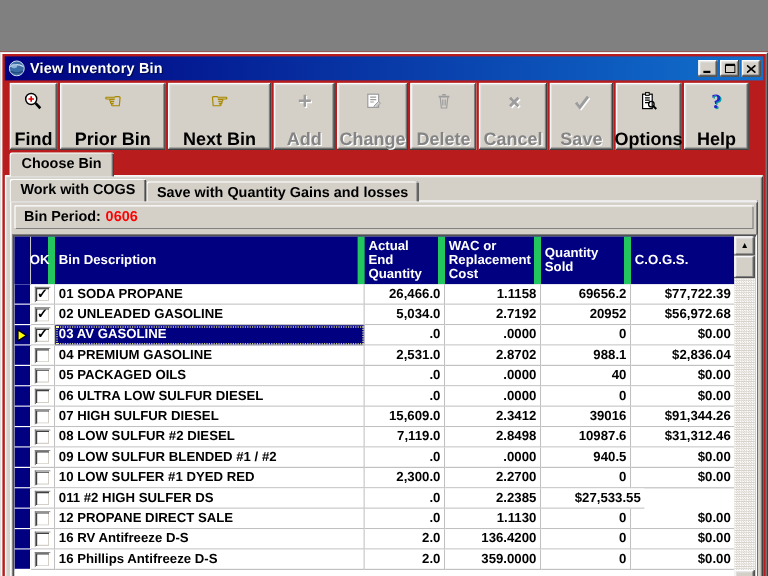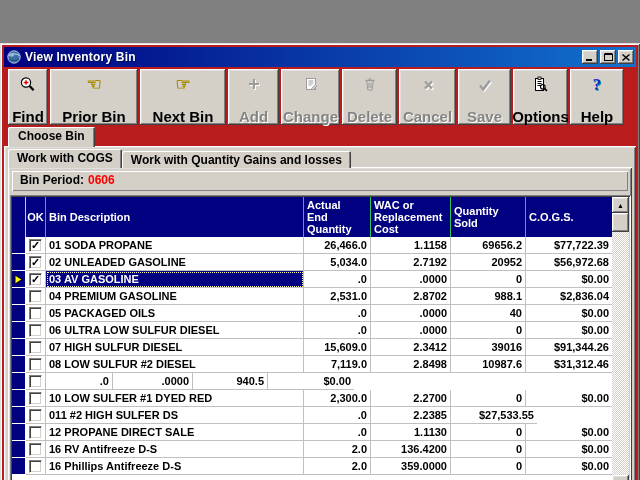--- a/index.html
+++ b/index.html
@@ -91,21 +91,21 @@
     position:absolute;left:2px;top:28px;width:621px;height:298px;background:#fff;
     box-shadow: inset 1px 1px 0 #808080, inset -1px -1px 0 #fff,
                 inset 2px 2px 0 #404040, inset -2px -2px 0 #d4d0c8;
     padding:2px;display:flex;
   }
   .grid-main{width:600px;display:flex;flex-direction:column;overflow:hidden;}
   .ghead{display:flex;height:40px;background:#000080;}
   .hcell{
     color:#fff;font-size:11px;font-weight:bold;line-height:12px;white-space:pre-line;
     display:flex;align-items:center;padding:1px 3px;background:#000080;
-    border-right:1px solid #22c55e;
+    border-right:6px solid #22c55e;
   }
   .gbody{flex:1;background:#fff;}
   .grow{display:flex;height:17px;}
   .cell{
     font-size:11px;font-weight:bold;color:#000;display:flex;align-items:center;
     border-right:1px solid #c0c0c0;border-bottom:1px solid #c0c0c0;height:17px;
     padding:0 3px;overflow:hidden;white-space:nowrap;background:#fff;
   }
   .c0{width:14px;padding:0;background:#000080;border-right:1px solid #fff;border-bottom:1px solid #fff;justify-content:center;}
   .c1{width:20px;justify-content:center;padding:0;}
@@ -288,21 +288,21 @@
     <span>Choose Bin</span>
   </div>
 
   <div class="outer-page">
 
     <div class="inner-tabs">
       <div class="itab active">
         <span>Work with COGS</span>
       </div>
       <div class="itab">
-        <span>Work with Quantity Gains and losses</span>
+        <span>Save with Quantity Gains and losses</span>
       </div>
     </div>
 
     <div class="inner-page">
 
       <div class="bin-period">
         <span>Bin Period:</span><span class="val">0606</span>
       </div>
 
       <div class="grid">
@@ -412,20 +412,21 @@
                 <div class="cell c3">7,119.0</div>
                 <div class="cell c4">2.8498</div>
                 <div class="cell c5">10987.6</div>
                 <div class="cell c6">$31,312.46</div>
               </div>
               <div class="grow">
                 <div class="cell c0"></div>
                 <div class="cell c1">
                   <div class="cb"></div>
                 </div>
+                <div class="cell c2">09 LOW SULFUR BLENDED #1 / #2</div>
                 <div class="cell c3">.0</div>
                 <div class="cell c4">.0000</div>
                 <div class="cell c5">940.5</div>
                 <div class="cell c6">$0.00</div>
               </div>
               <div class="grow">
                 <div class="cell c0"></div>
                 <div class="cell c1">
                   <div class="cb"></div>
                 </div>

